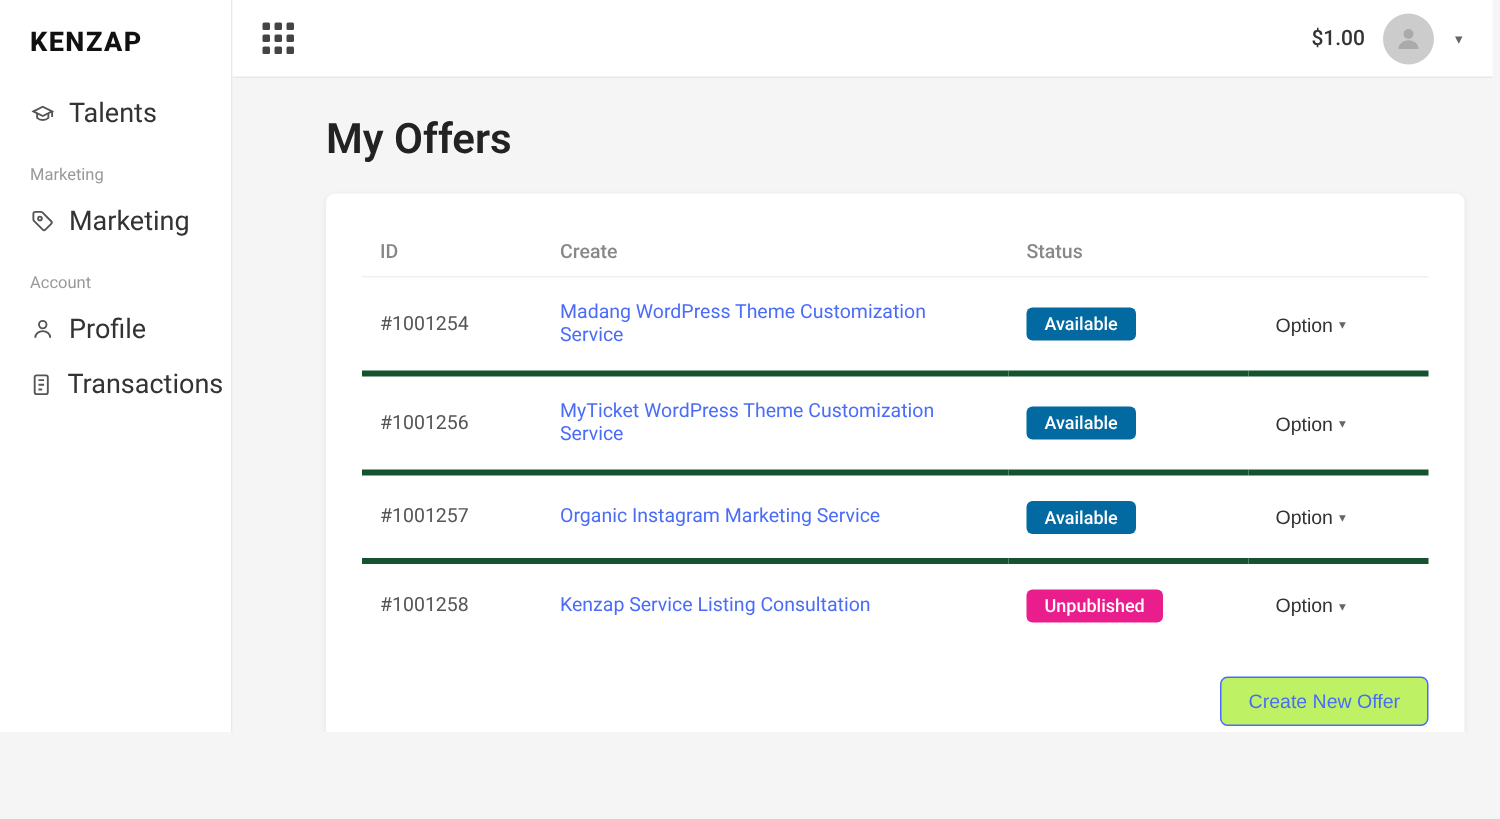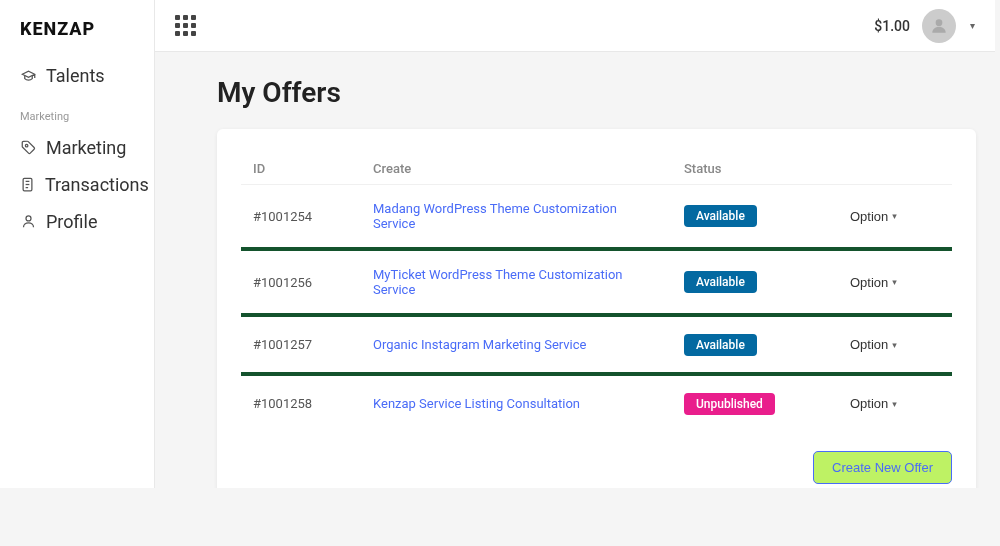--- a/index.html
+++ b/index.html
@@ -231,39 +231,40 @@
     <div class="sidebar-item">
       <div class="sidebar-icon">
         <svg width="15" height="15" viewBox="0 0 24 24" fill="none" stroke="currentColor" stroke-width="2">
             <circle cx="9" cy="9" r="2"></circle>
             <path d="M21 12l-9.4-9.4a2 2 0 00-1.4-.6H4a2 2 0 00-2 2v6.2a2 2 0 00.6 1.4L12 21a2 2 0 002.8 0l6.2-6.2a2 2 0 000-2.8z"></path>
           </svg>
       </div>
       <span>Marketing</span>
     </div>
 
+    <div class="sidebar-section-label">Account</div>
+    <div class="sidebar-item">
+      <div class="sidebar-icon">
+        <svg width="15" height="15" viewBox="0 0 24 24" fill="none" stroke="currentColor" stroke-width="2">
+            <circle cx="12" cy="7" r="4"></circle>
+            <path d="M4 21c0-4 3.6-7 8-7s8 3 8 7"></path>
+          </svg>
+      </div>
+      <span>Profile</span>
+    </div>
     <div class="sidebar-item">
       <div class="sidebar-icon">
         <svg width="15" height="15" viewBox="0 0 24 24" fill="none" stroke="currentColor" stroke-width="2">
             <rect x="5" y="2" width="14" height="20" rx="2"></rect>
             <line x1="9" y1="7" x2="15" y2="7"></line>
             <line x1="9" y1="12" x2="15" y2="12"></line>
             <line x1="9" y1="17" x2="13" y2="17"></line>
           </svg>
       </div>
       <span>Transactions</span>
-    </div>
-    <div class="sidebar-item">
-      <div class="sidebar-icon">
-        <svg width="15" height="15" viewBox="0 0 24 24" fill="none" stroke="currentColor" stroke-width="2">
-            <circle cx="12" cy="7" r="4"></circle>
-            <path d="M4 21c0-4 3.6-7 8-7s8 3 8 7"></path>
-          </svg>
-      </div>
-      <span>Profile</span>
     </div>
   </div>
 
   <div class="content-area">
 
     <div class="topbar">
       <div class="topbar-grid-icon">
         <span></span>
           <span></span>
           <span></span>

